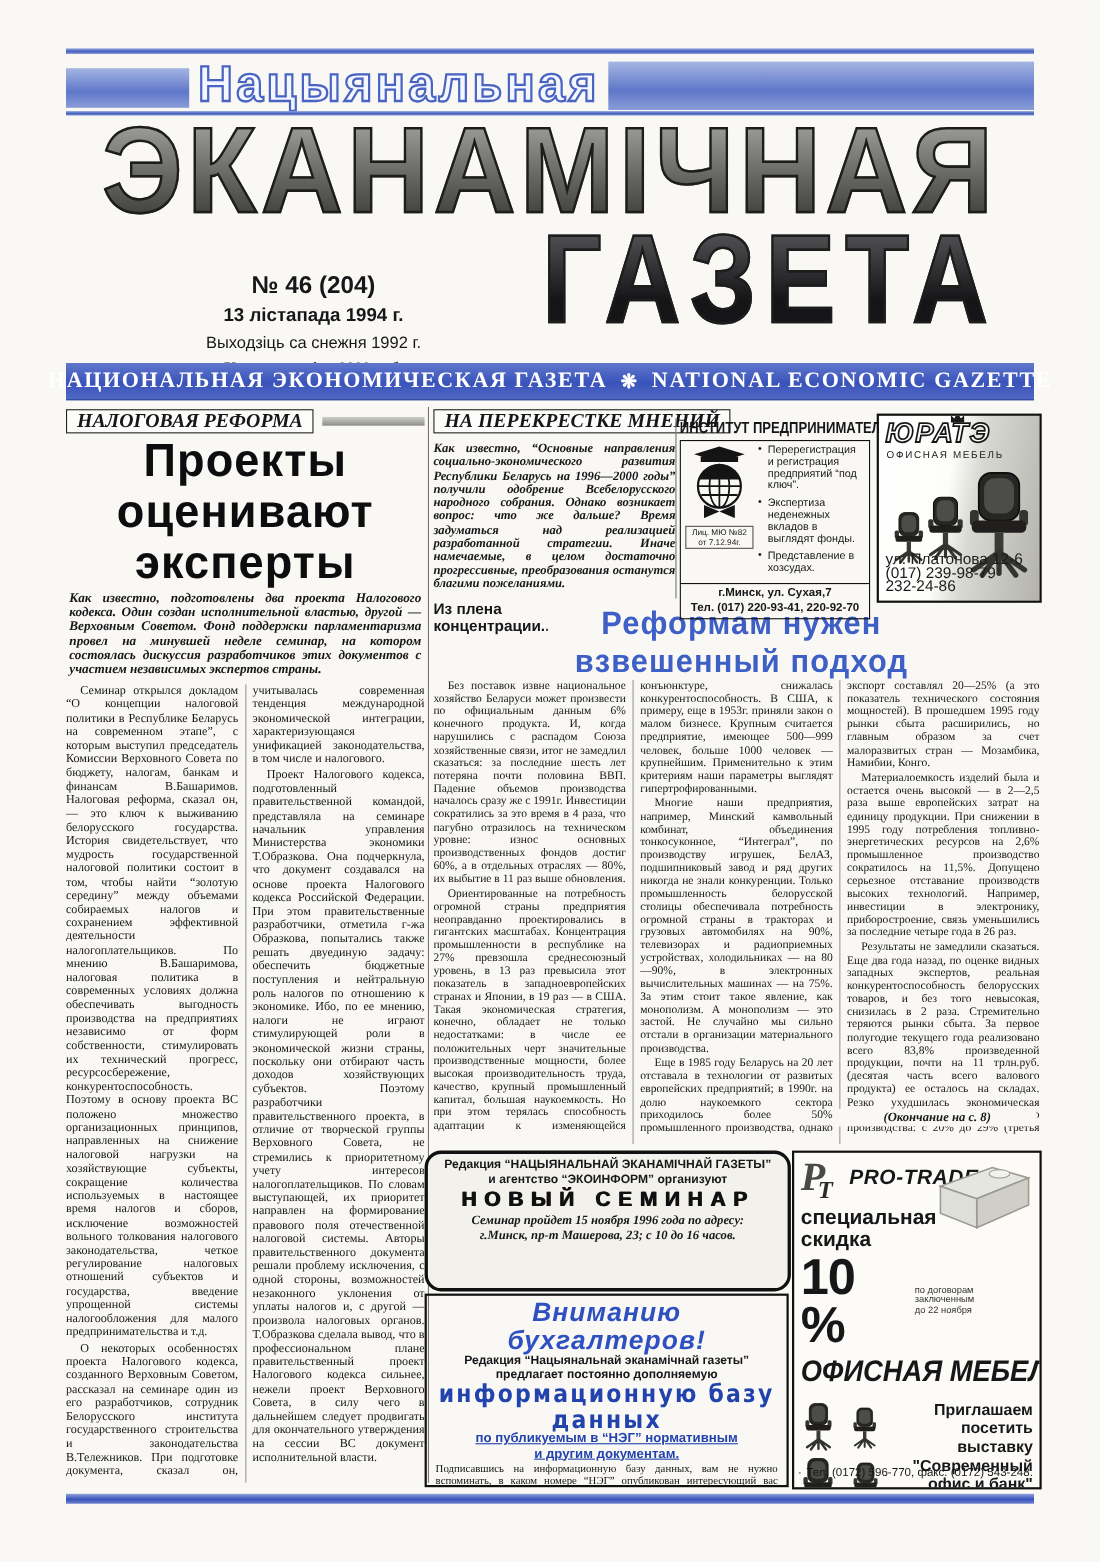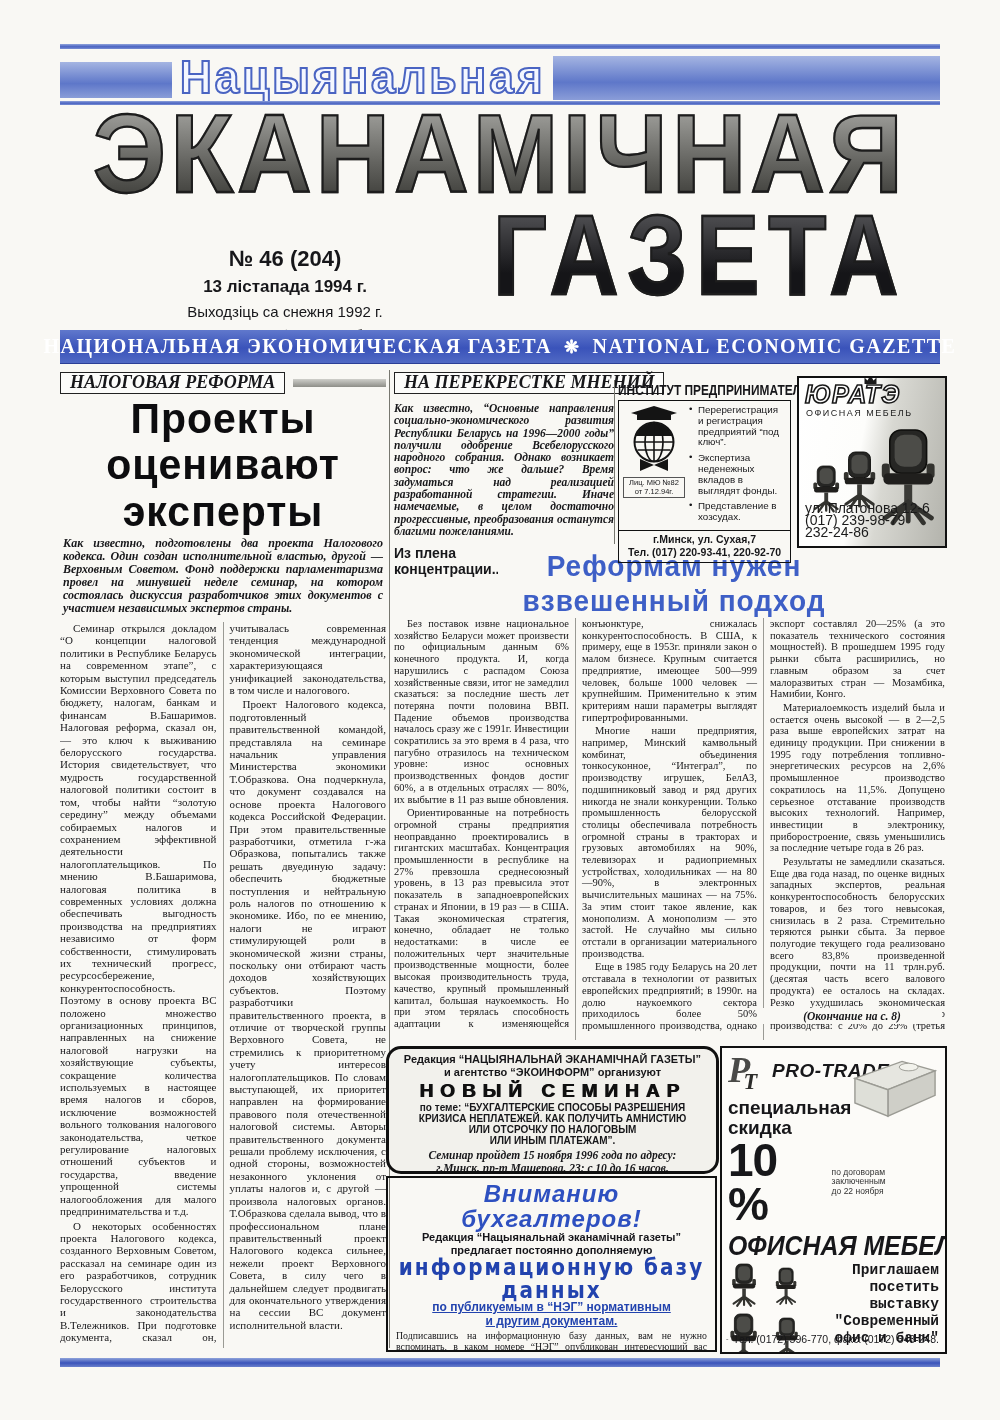--- a/index.html
+++ b/index.html
@@ -126,21 +126,21 @@
   .protrade-ad { border:2px solid #111; overflow:hidden; font-family:"Liberation Sans",sans-serif; padding:4px 6px; position:relative; }
   .pt-brand-row { display:flex; align-items:center; gap:2px; }
   .pt-brand { font-weight:bold; font-style:italic; font-size:19px; letter-spacing:0.5px; }
   .pt-desk { position:absolute; right:4px; top:4px; }
   .pt-discount-word { font-weight:bold; font-size:19px; line-height:20px; }
   .pt-ten-row { display:flex; align-items:center; gap:5px; }
   .pt-ten { font-weight:bold; font-size:46px; line-height:44px; letter-spacing:-1px; }
   .pt-terms div { font-size:8.5px; line-height:9.5px; color:#333; }
   .pt-title { font-weight:bold; font-style:italic; font-size:27px; line-height:28px; white-space:nowrap;
               transform:scaleX(0.92); transform-origin:left; margin-top:6px; }
-  .pt-bottom { display:flex; margin-top:2px;font-family:Liberation Mono, monospace; }
+  .pt-bottom { display:flex; margin-top:14px; }
   .pt-invite { flex:1; text-align:right; }
   .pt-invite div { font-weight:bold; font-size:14.5px; line-height:17px; }
   .pt-dates { margin-top:6px; }
   .pt-dates div { font-weight:bold; font-size:10px; line-height:12px; text-align:right; }
   .pt-footer { position:absolute; left:4px; right:6px; bottom:3px; display:flex; align-items:center; gap:4px; }
   .pt-phone { font-size:10.5px; white-space:nowrap; }
 
   .bottom-rule { background:linear-gradient(180deg,#8fa3da 0%,#3a53ba 55%,#6a80cc 100%); }
 </style>
 </head>
@@ -277,26 +277,20 @@
         <div>232-24-86</div>
       </div>
   </div>
 
   <div class="abs seminar-ad" style="left:386px; top:1046px; width:315px; height:114px;">
     <div class="seminar-org">
         <div>Редакция “НАЦЫЯНАЛЬНАЙ ЭКАНАМІЧНАЙ ГАЗЕТЫ”</div>
         <div>и агентство “ЭКОИНФОРМ” организуют</div>
       </div>
     <div class="seminar-title">НОВЫЙ СЕМИНАР</div>
-    <div class="seminar-topic">
-        <div>по теме: “БУХГАЛТЕРСКИЕ СПОСОБЫ РАЗРЕШЕНИЯ</div>
-        <div>КРИЗИСА НЕПЛАТЕЖЕЙ. КАК ПОЛУЧИТЬ АМНИСТИЮ</div>
-        <div>ИЛИ ОТСРОЧКУ ПО НАЛОГОВЫМ</div>
-        <div>ИЛИ ИНЫМ ПЛАТЕЖАМ”.</div>
-      </div>
     <div class="seminar-details">
         <div>Семинар пройдет 15 ноября 1996 года по адресу:</div>
         <div>г.Минск, пр-т Машерова, 23; с 10 до 16 часов.</div>
       </div>
 
   </div>
 
   <div class="abs database-ad" style="left:386px; top:1176px; width:311px; height:166px;">
     <div class="db-title">Вниманию бухгалтеров!</div>
     <div>

